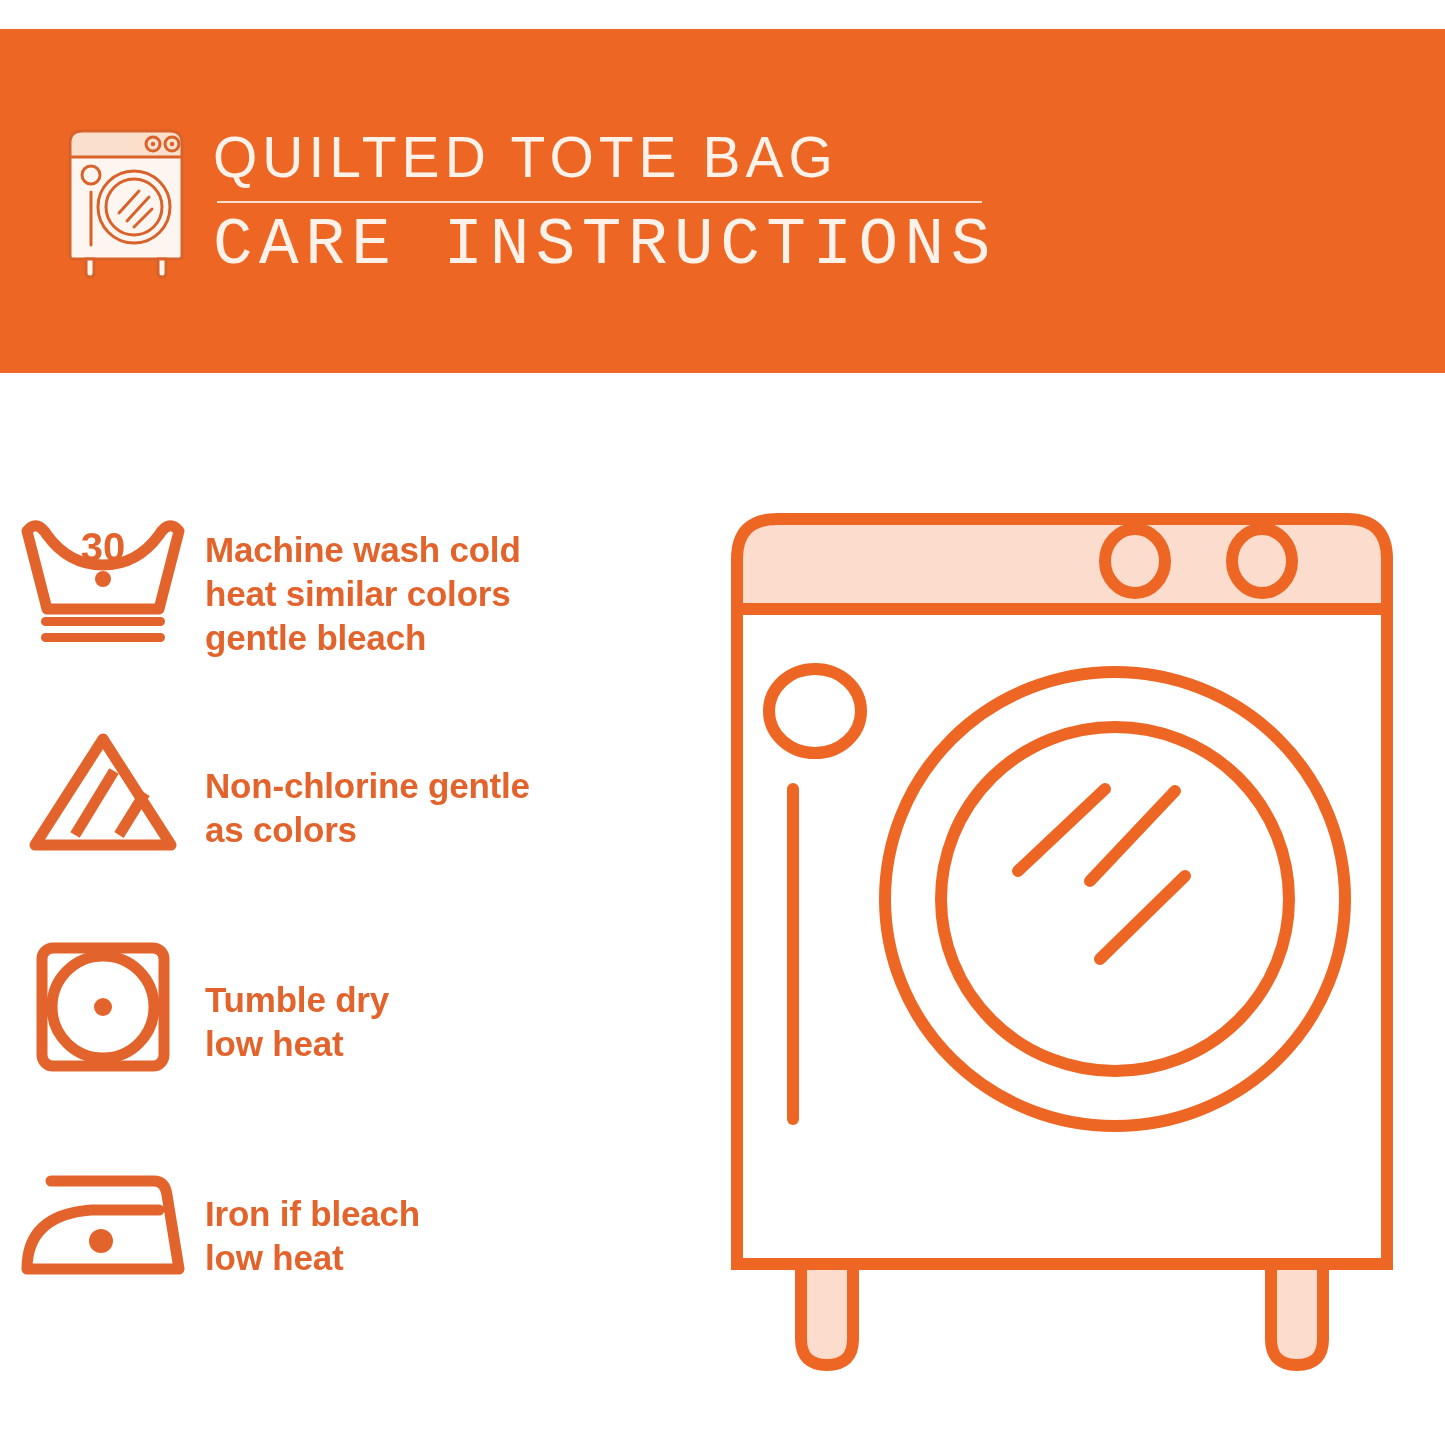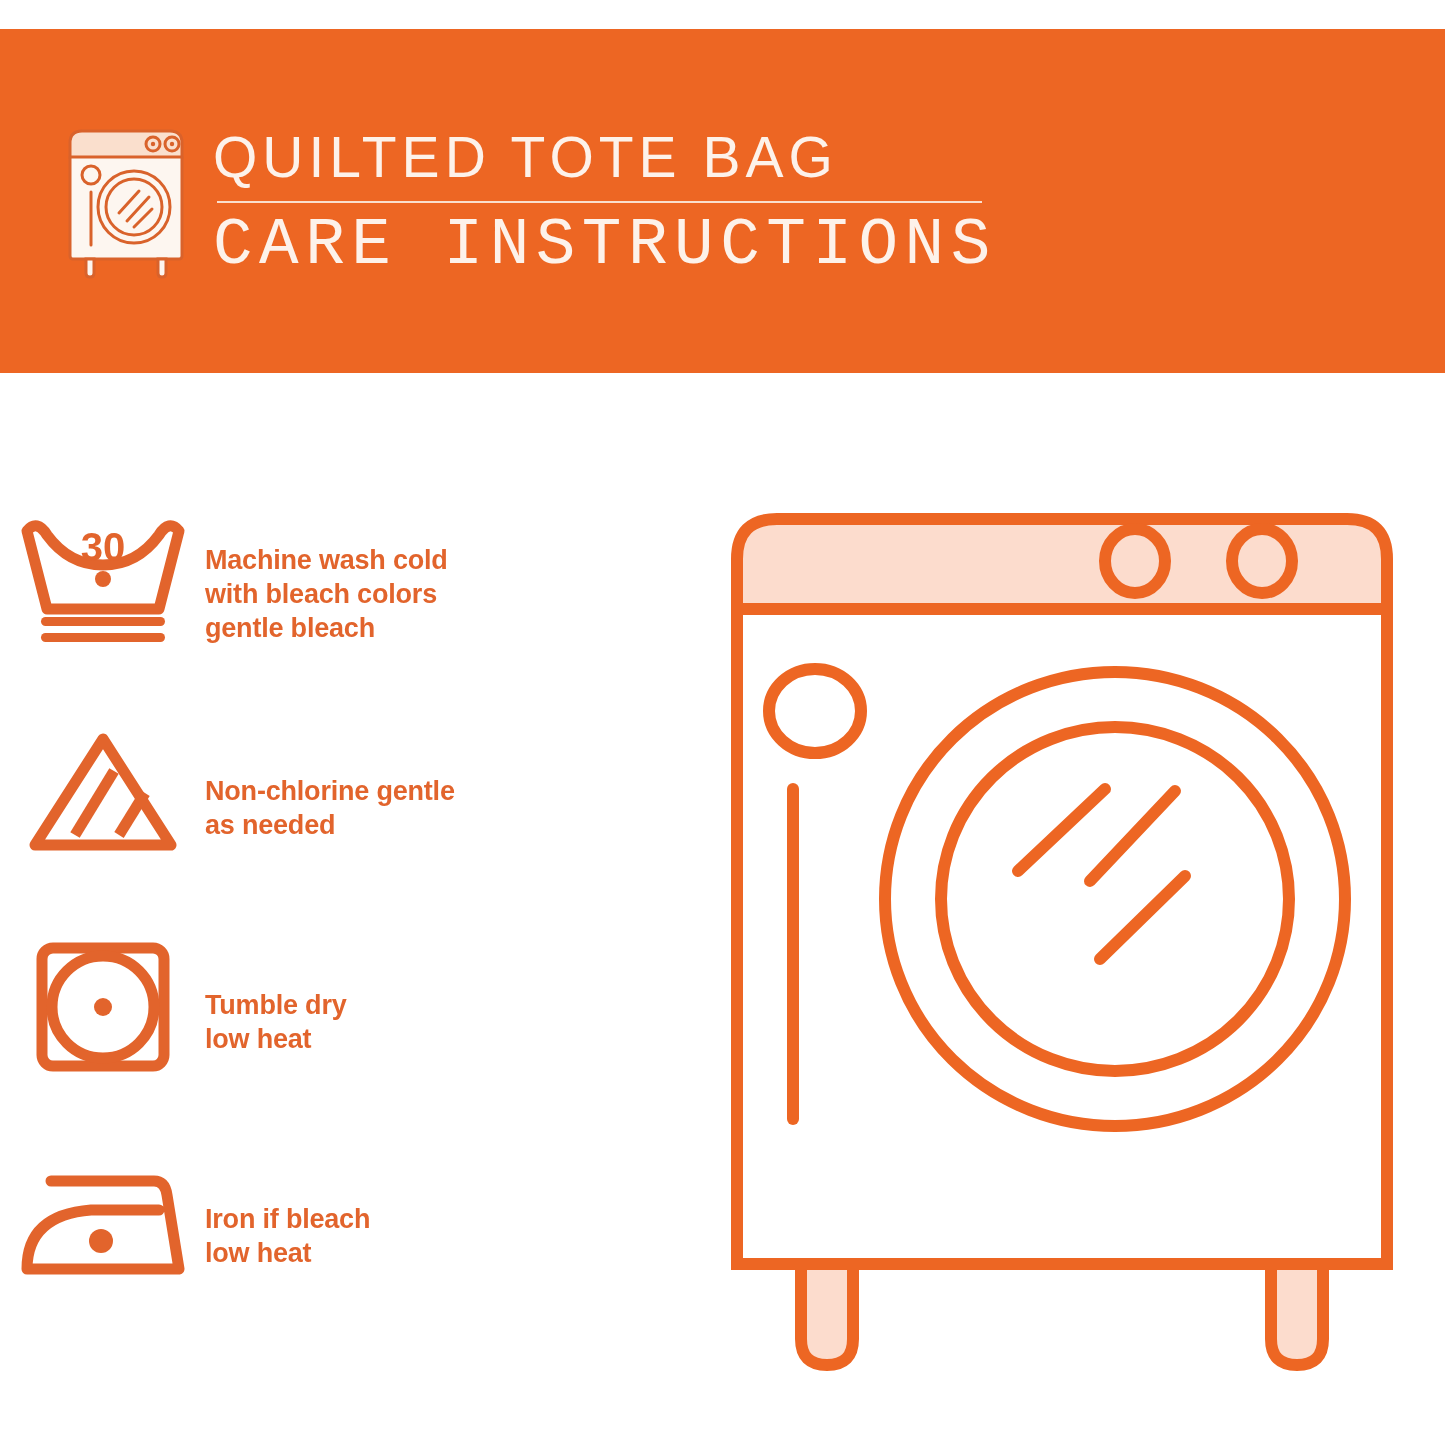--- a/index.html
+++ b/index.html
@@ -84,21 +84,21 @@
   .care-sym {
     width: 205px;
     min-width: 205px;
     height: 170px;
     display: flex;
     align-items: flex-start;
     justify-content: center;
   }
   .care-text {
     font-family: "Liberation Sans", sans-serif;
-    font-size: 27px;
+    font-size: 35px;
     font-weight: 700;
     color: #e2642c;
     line-height: 1.26;
     letter-spacing: -0.2px;
   }
   .care-text div { white-space: nowrap; }
 
   
   .washer-art {
     position: absolute;
@@ -160,36 +160,36 @@
           <text x="90" y="52" text-anchor="middle" font-family="Liberation Sans, sans-serif" font-size="40" font-weight="700" fill="#e2642c">30</text>
 
           <circle cx="90" cy="70" r="8" fill="#e2642c"></circle>
 
           <rect x="28" y="108" width="124" height="9" rx="4.5" fill="#e2642c"></rect>
           <rect x="28" y="124" width="124" height="9" rx="4.5" fill="#e2642c"></rect>
         </svg>
       </div>
       <div class="care-text">
         <div>Machine wash cold</div>
-        <div>with bleach colors</div>
+        <div>heat similar colors</div>
         <div>gentle bleach</div>
       </div>
     </div>
 
     <div class="care-row">
       <div class="care-sym">
         <svg viewBox="0 0 180 140" width="180" height="140">
           <path d="M90 16 L158 122 L22 122 Z" fill="none" stroke="#e2642c" stroke-width="11" stroke-linejoin="round"></path>
           <line x1="62" y1="112" x2="101" y2="48" stroke="#e2642c" stroke-width="11" stroke-linecap="butt"></line>
           <line x1="106" y1="112" x2="132" y2="70" stroke="#e2642c" stroke-width="11" stroke-linecap="butt"></line>
         </svg>
       </div>
       <div class="care-text">
         <div>Non-chlorine gentle</div>
-        <div>as needed</div>
+        <div>as colors</div>
       </div>
     </div>
 
     <div class="care-row">
       <div class="care-sym">
         <svg viewBox="0 0 180 140" width="180" height="140">
           <rect x="29" y="11" width="122" height="118" rx="11" fill="none" stroke="#e2642c" stroke-width="11"></rect>
           <circle cx="90" cy="70" r="51" fill="none" stroke="#e2642c" stroke-width="11"></circle>
           <circle cx="90" cy="70" r="9" fill="#e2642c"></circle>
         </svg>

